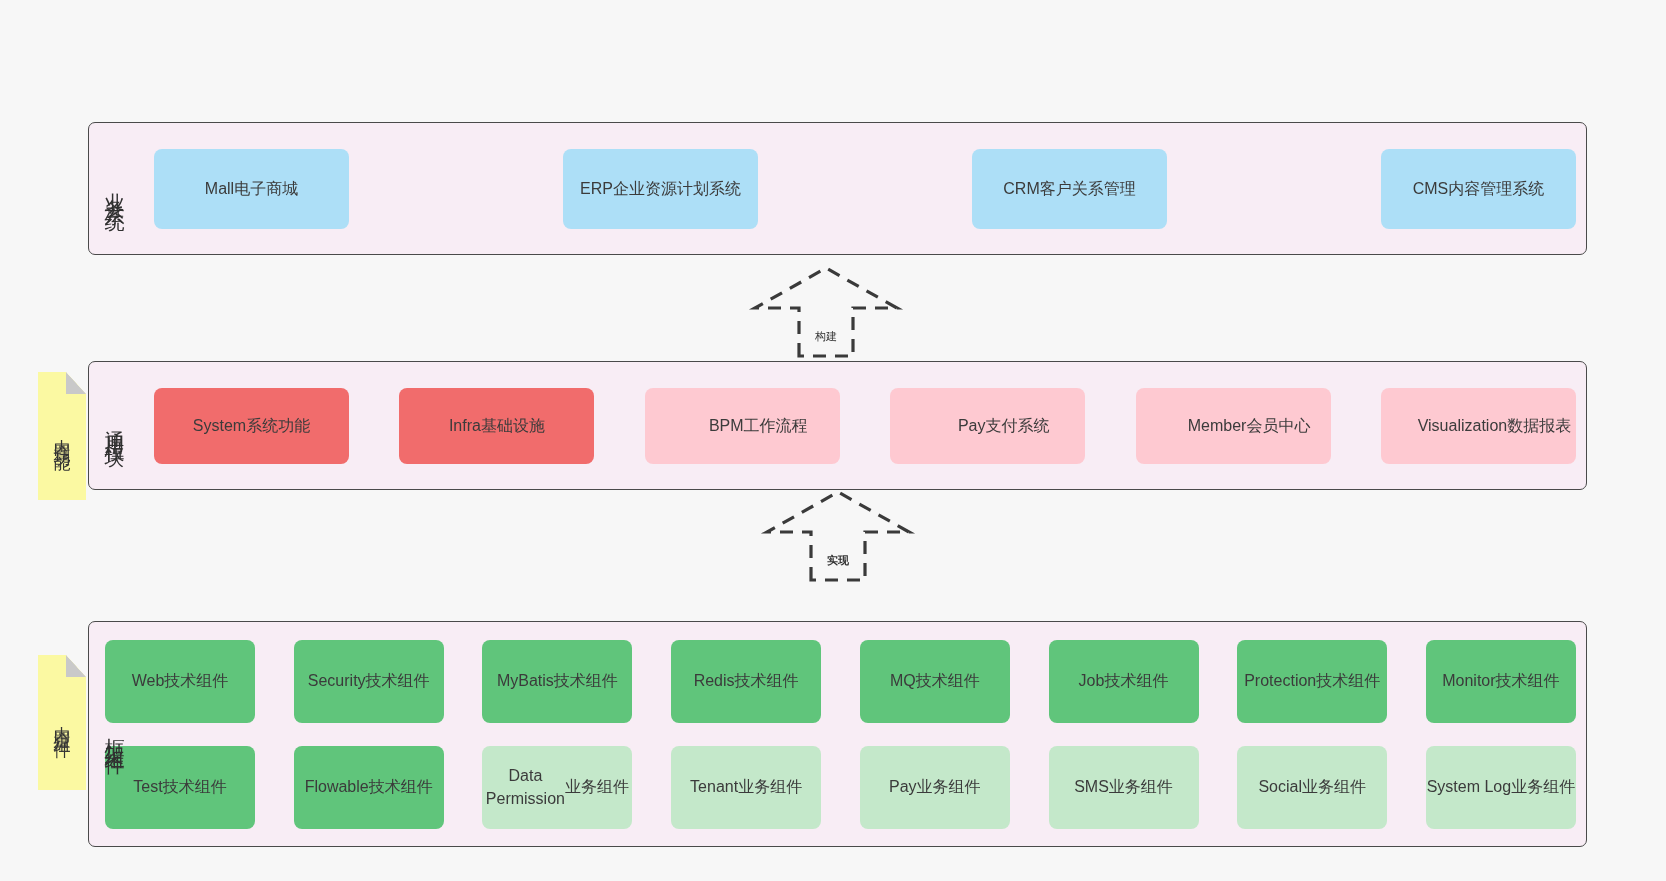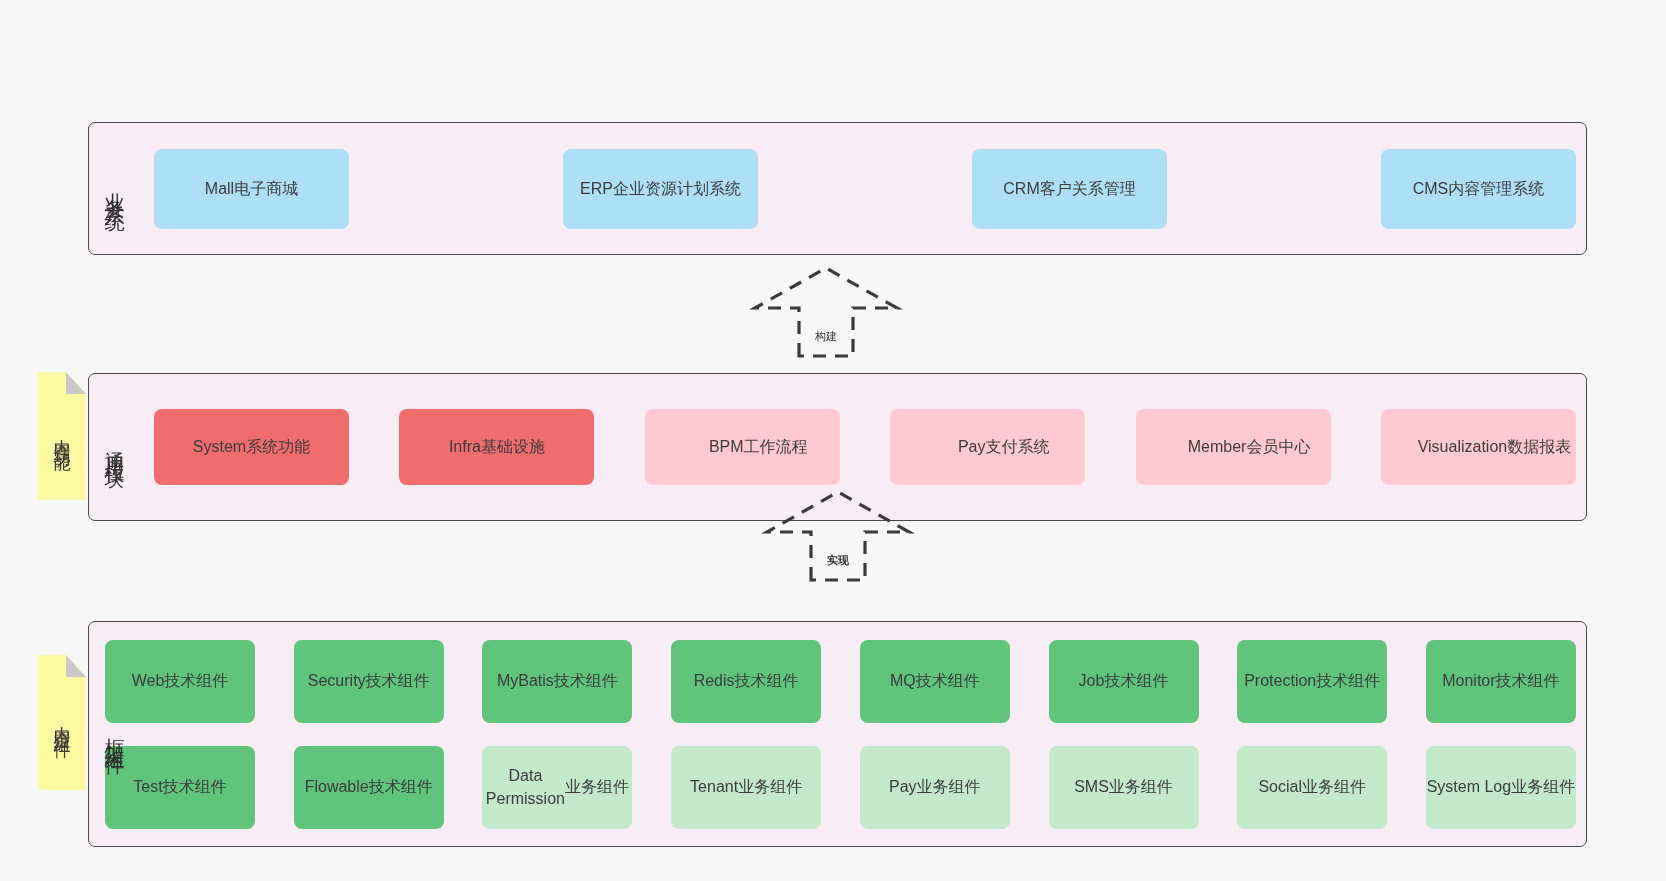--- a/index.html
+++ b/index.html
@@ -8,21 +8,21 @@
     background:var(--page-bg,#f7f7f7);
     font-family:"Liberation Sans","DejaVu Sans",sans-serif;
     color:var(--text,#3b3b3b);overflow:hidden;
   }
   .band{
     position:absolute;left:88px;width:1499px;box-sizing:border-box;
     background:var(--band-bg,#f8edf5);
     border:1.5px solid var(--band-border,#4a4a4a);border-radius:7px;
   }
   #band1{top:122px;height:133px;}
-  #band2{top:373px;height:148px;}
+  #band2{top:361px;height:129px;}
   #band3{top:621px;height:226px;}
   .band-label{
     position:absolute;left:13px;top:50%;transform:translateY(-50%);
     writing-mode:vertical-lr;text-orientation:upright;
     font-size:20px;letter-spacing:6px;color:#303030;white-space:nowrap;
   }
   .rows{display:flex;flex-direction:column;justify-content:center;gap:23px;height:100%;}
   .row{display:flex;justify-content:space-between;align-items:center;margin:0 10px 0 65px;height:100%;}
   .rows .row{height:auto;margin-left:16px;}
   .box{

